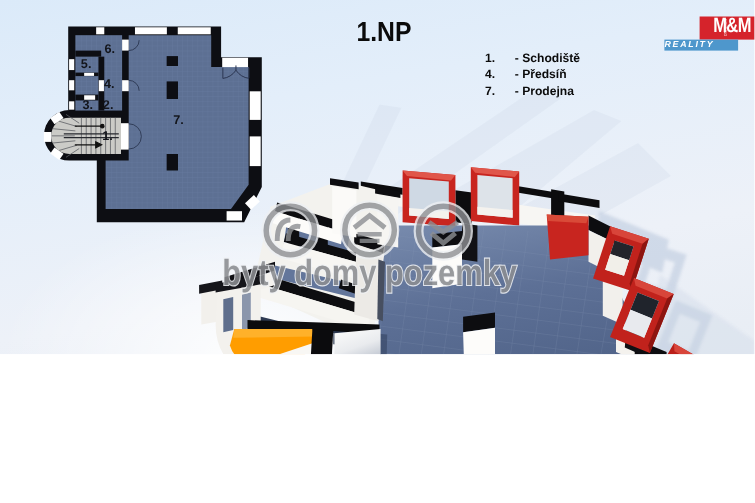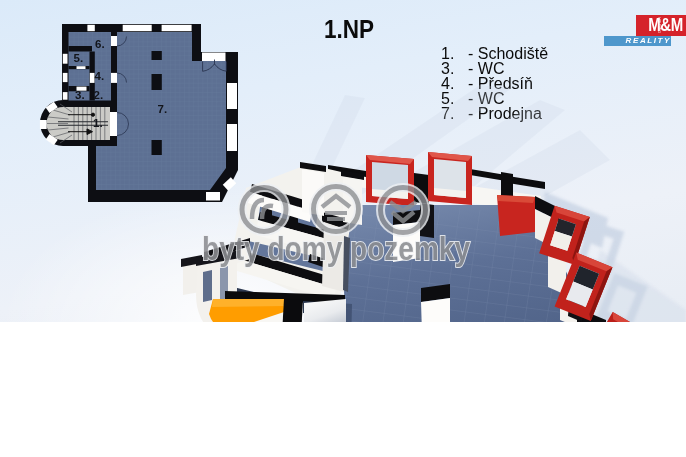--- a/index.html
+++ b/index.html
@@ -4,36 +4,34 @@
 .page{position:relative;width:686px;height:322px;overflow:hidden;font-family:"Liberation Sans",sans-serif;
 background:linear-gradient(170deg,#dbeaf9 0%,#e3eefa 30%,#edf1f8 70%,#e8edf4 100%)}
 .t{position:absolute;white-space:nowrap}
 </style></head><body>
 <div class="page">
 
 <div style="position:absolute;left:0px;top:190px;width:460px;height:267px;background:radial-gradient(closest-side,rgba(255,255,255,.95),rgba(255,255,255,0));"></div>
 
 <div class="t" style="left:324px;top:14.5px;font-size:25px;font-weight:bold;color:#0b0b0b;transform:scaleX(.90);transform-origin:0 0">1.NP</div>
 
-<div class="t" style="left:441px;top:46px;font-size:16px;font-weight:normal;color:#0b0b0b;line-height:15.05px">
+<div class="t" style="left:441px;top:46px;font-size:11px;font-weight:bold;color:#0b0b0b;line-height:15.05px">
 <div><span style="display:inline-block;width:27px">1.</span>- Schodiště</div>
-<div><span style="display:inline-block;width:27px">3.</span>- WC</div>
 <div><span style="display:inline-block;width:27px">4.</span>- Předsíň</div>
-<div><span style="display:inline-block;width:27px">5.</span>- WC</div>
 <div><span style="display:inline-block;width:27px">7.</span>- Prodejna</div>
 </div>
 
 <div class="t" style="left:636px;top:15px;width:59px;height:21px;background:#d5232b;overflow:hidden">
 <span style="display:block;text-align:center;color:#fff;font-weight:bold;font-size:15px;letter-spacing:-0.5px;line-height:20px;transform:scaleY(1.25);transform-origin:50% 60%">M&amp;M</span>
 </div>
 
 <div class="t" style="left:661px;top:16.5px;font-size:3.5px;color:#fff;transform:rotate(90deg);transform-origin:0 0">HOLDING</div>
 
 <div class="t" style="left:604px;top:36px;width:67px;height:9.5px;background:#4e97cc;overflow:hidden">
-<span style="display:block;text-align:right;color:#fff;font-weight:bold;font-size:8px;font-style:italic;letter-spacing:1.6px;line-height:9px">REALITY</span>
+<span style="display:block;text-align:left;color:#fff;font-weight:bold;font-size:8px;font-style:italic;letter-spacing:1.6px;line-height:9px">REALITY</span>
 </div>
 
 <svg style="position:absolute;left:0;top:0" width="260" height="215" viewBox="0 0 260 215">
 <defs>
 <pattern id="tile" width="4.6" height="4.6" patternUnits="userSpaceOnUse">
 <rect width="4.6" height="4.6" fill="#5d7093"></rect>
 <path d="M0,0H4.6M0,0V4.6" stroke="#687b9e" stroke-width="0.55" fill="none"></path>
 </pattern>
 </defs>
 

